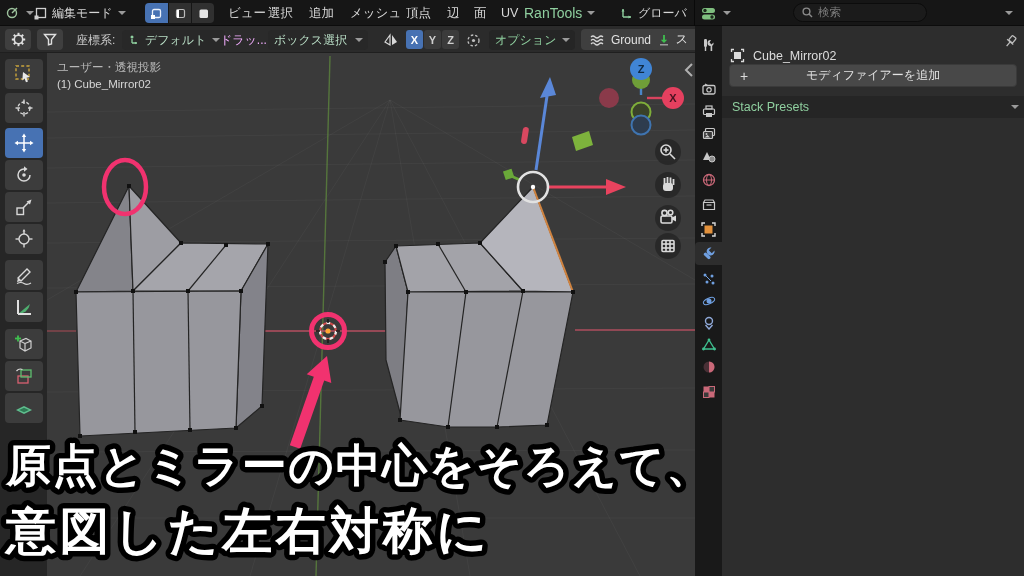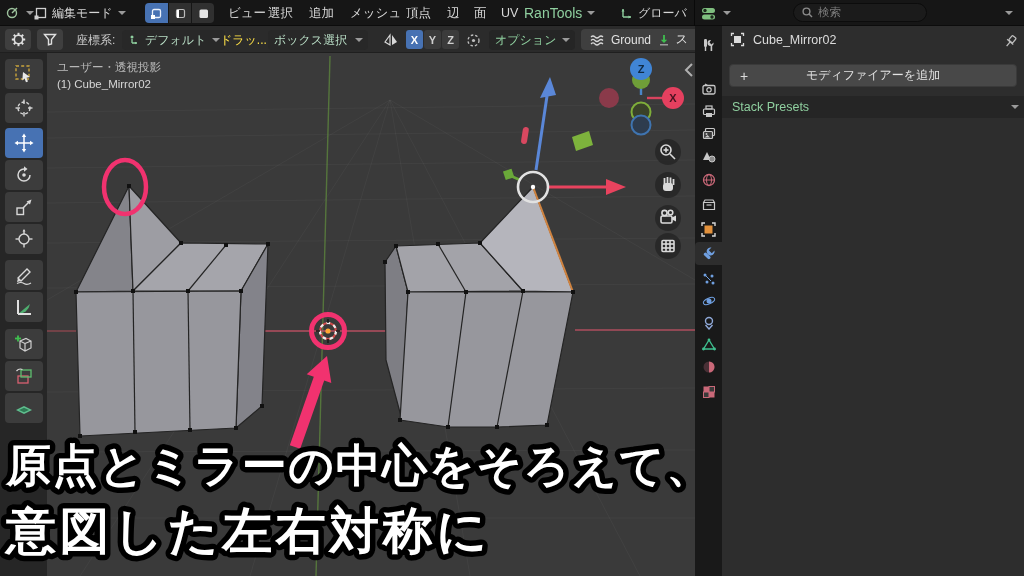--- a/index.html
+++ b/index.html
@@ -34,21 +34,21 @@
   .vpsvg { position:absolute; left:47px; top:52px; z-index:5; }
   .annsvg { position:absolute; left:0; top:0; z-index:40; pointer-events:none; }
   .capsvg { position:absolute; left:0; top:0; z-index:60; pointer-events:none; }
   .cap { font-family:"Liberation Sans", sans-serif; font-weight:bold; fill:#ffffff; stroke:#000000; stroke-width:11; paint-order:stroke; stroke-linejoin:round; }
 
   
   .tabstrip { position:absolute; left:695px; top:26px; width:27px; height:550px; background:#191919; z-index:20; }
   .propanel { position:absolute; left:722px; top:26px; width:302px; height:550px; background:#2d2d2d; z-index:20; }
   .tab { position:absolute; left:0; width:27px; height:23px; display:flex; align-items:center; justify-content:center; }
   .tab.active { background:#2d2d2d; border-radius:4px 0 0 4px; }
-  .breadcrumb { position:absolute; left:8px; top:6px; display:flex; align-items:center; gap:8px; color:#dcdcdc; font-size:12.5px; }
+  .breadcrumb { position:absolute; left:8px; top:22px; display:flex; align-items:center; gap:8px; color:#dcdcdc; font-size:12.5px; }
   .addmod { position:absolute; left:7px; top:38px; width:288px; height:23px; background:#484848; border:1px solid #3a3a3a; border-radius:4px; color:#e3e3e3; font-size:12px; display:flex; align-items:center; justify-content:center; }
   .addmod .plus { position:absolute; left:10px; font-size:14px; color:#dcdcdc; }
   .stackrow { position:absolute; left:0px; top:70px; width:302px; height:22px; background:#252525; display:flex; align-items:center; padding:0 10px; font-size:12.5px; }
   .pinchev { position:absolute; right:6px; }
 </style>
 </head>
 <body>
 
 <div class="root">
 
@@ -302,21 +302,21 @@
     <div class="bar-item" style="left:76px; color:#c8c8c8;">座標系:</div>
     <div class="bar-item dropdown" style="left:122px;">
       <svg width="12" height="12" viewBox="0 0 12 12">
         <circle cx="4" cy="3" r="1.5" fill="#8fcf9f"></circle>
           <path d="M4 5 L4 9 M4 9 L9 9" stroke="#8fcf9f" stroke-width="1.3" fill="none"></path>
         <path d="M9 9 L7 7.8 L7 10.2 Z" fill="#8fcf9f"></path>
       </svg>
       <span class="minttxt">デフォルト</span>
       <span class="chev"></span>
     </div>
-    <div class="bar-item" style="left:220px; color:#fde047;">ドラッ...</div>
+    <div class="bar-item" style="left:220px; color:#f0abfc;">ドラッ...</div>
     <div class="bar-item dropdown" style="left:268px; width:100px; justify-content:space-between;">
       <span class="minttxt">ボックス選択</span>
       <span class="chev"></span>
     </div>
     <div class="bar-item" style="left:383px;">
       <svg width="16" height="14" viewBox="0 0 16 14">
         <path d="M7 2 L7 12 L2 9 Z" fill="none" stroke="#d8d8d8" stroke-width="1.2"></path>
         <path d="M9 2 L9 12 L14 9 Z" fill="#d8d8d8"></path>
       </svg>
     </div>

